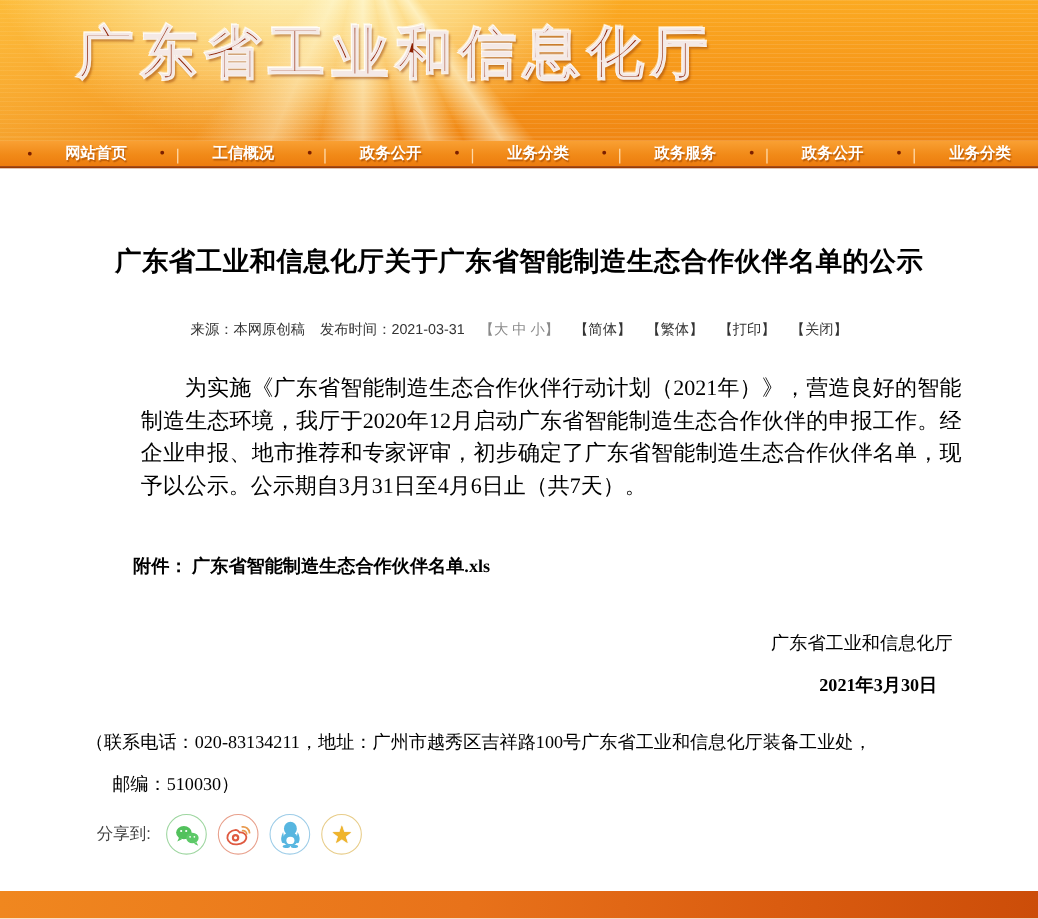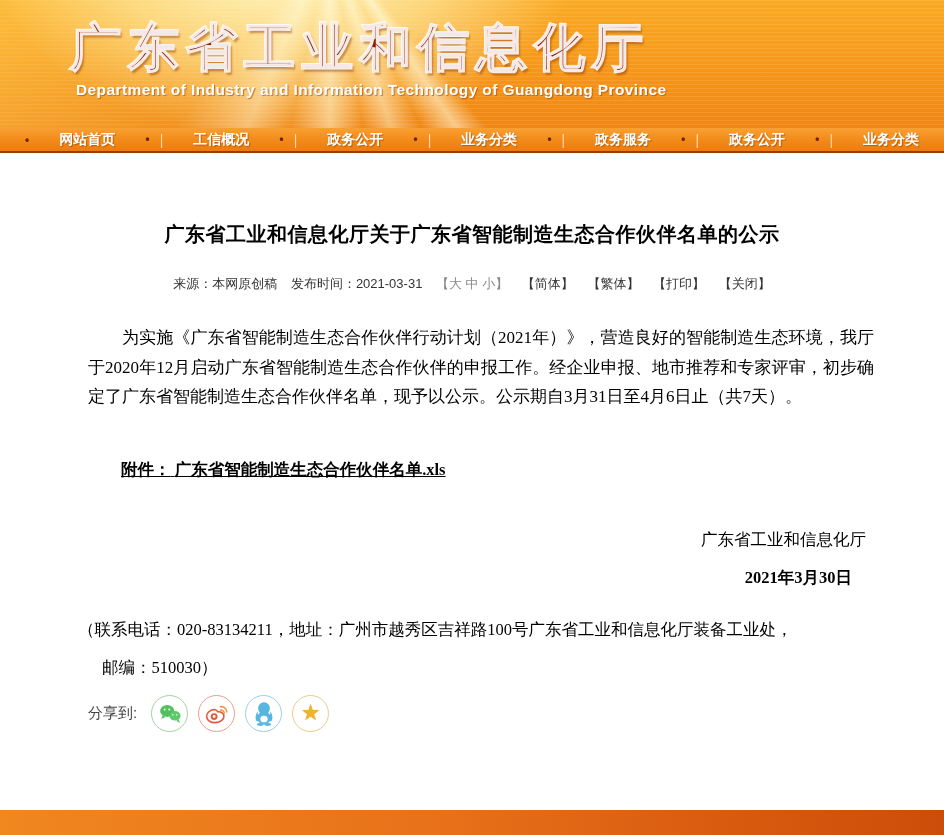--- a/index.html
+++ b/index.html
@@ -47,38 +47,38 @@
     font-size:14px; font-weight:bold; color:#fff;
   }
   .nav a { color:#fff; text-decoration:none; text-shadow:1px 1px 1px rgba(160,70,0,0.65); cursor:pointer; }
   .nav .nav-dot { color:#7a1f00; font-size:12px; }
   .nav .nav-pipe { color:#ffd9a8; font-weight:normal; }
   .nav .nav-sep { display:inline-flex; gap:10px; }
 
   
   .article-title {
     margin-top:68px; text-align:center;
-    font-size:20px; font-weight:bold; color:#000; letter-spacing:0.5px;
+    font-size:24px; font-weight:bold; color:#000; letter-spacing:0.5px;
   }
   .meta {
-    margin-top:27px; text-align:center; font-size:13px; color:#333;
+    margin-top:38px; text-align:center; font-size:13px; color:#333;
   }
   .meta span { margin:0 5px; }
   .meta .ctrl { cursor:pointer; color:#333; }
   .meta .size-ctrl { color:#8a8a8a; }
 
   .content { padding:0 70px 0 88px; font-family:"Liberation Serif", serif; }
   .para {
-    margin-top:30px; font-size:17px; line-height:29.5px; color:#000;
-    text-align:justify; text-indent:2em;
+    margin-top:30px; font-size:20px; line-height:29.5px; color:#000;
+    text-align:justify; text-indent:2em;margin-left:40px;
   }
   .para + .para { margin-top:17px; }
 
   .attachment { margin-top:47px; padding-left:2em; font-size:16.5px; font-weight:bold; }
-  .attachment a { color:#000; text-decoration:underline; cursor:pointer; }
+  .attachment a { color:#000; cursor:pointer; }
 
   .signature { margin-top:48px; text-align:right; font-size:16.5px; color:#000; padding-right:8px; }
   .signature .sig-date { margin-top:16px; padding-right:14px;font-weight:bold; }
 
   .contact { margin-top:30px; font-size:16.5px; color:#000; margin-left:-10px; }
   .contact .contact-line2 { margin-top:16px; padding-left:24px; }
 
   
   .share { margin-top:16px; display:flex; align-items:center; gap:10px; font-family:"Liberation Sans", sans-serif; }
   .share-label { font-size:15px; color:#444; margin-right:4px; }
@@ -99,21 +99,20 @@
     background: linear-gradient(90deg, #f2933056 , #f0871f 0%, #e8721a 45%, #da5c10 75%, #cc4d09 100%);
   }
 </style>
 </head>
 <body>
 
 <header class="banner">
   <div class="ray"></div>
   <div class="banner-inner">
     <div class="banner-title">广东省工业和信息化厅</div>
-    <div class="banner-subtitle">Department of Industry and Information Technology of Guangdong Province</div>
   </div>
 </header>
 
 <nav class="nav">
   <span class="nav-dot">•</span>
   <a>网站首页</a>
   <span class="nav-sep">
       <i class="nav-dot">•</i>
       <i class="nav-pipe">|</i>
     </span>

